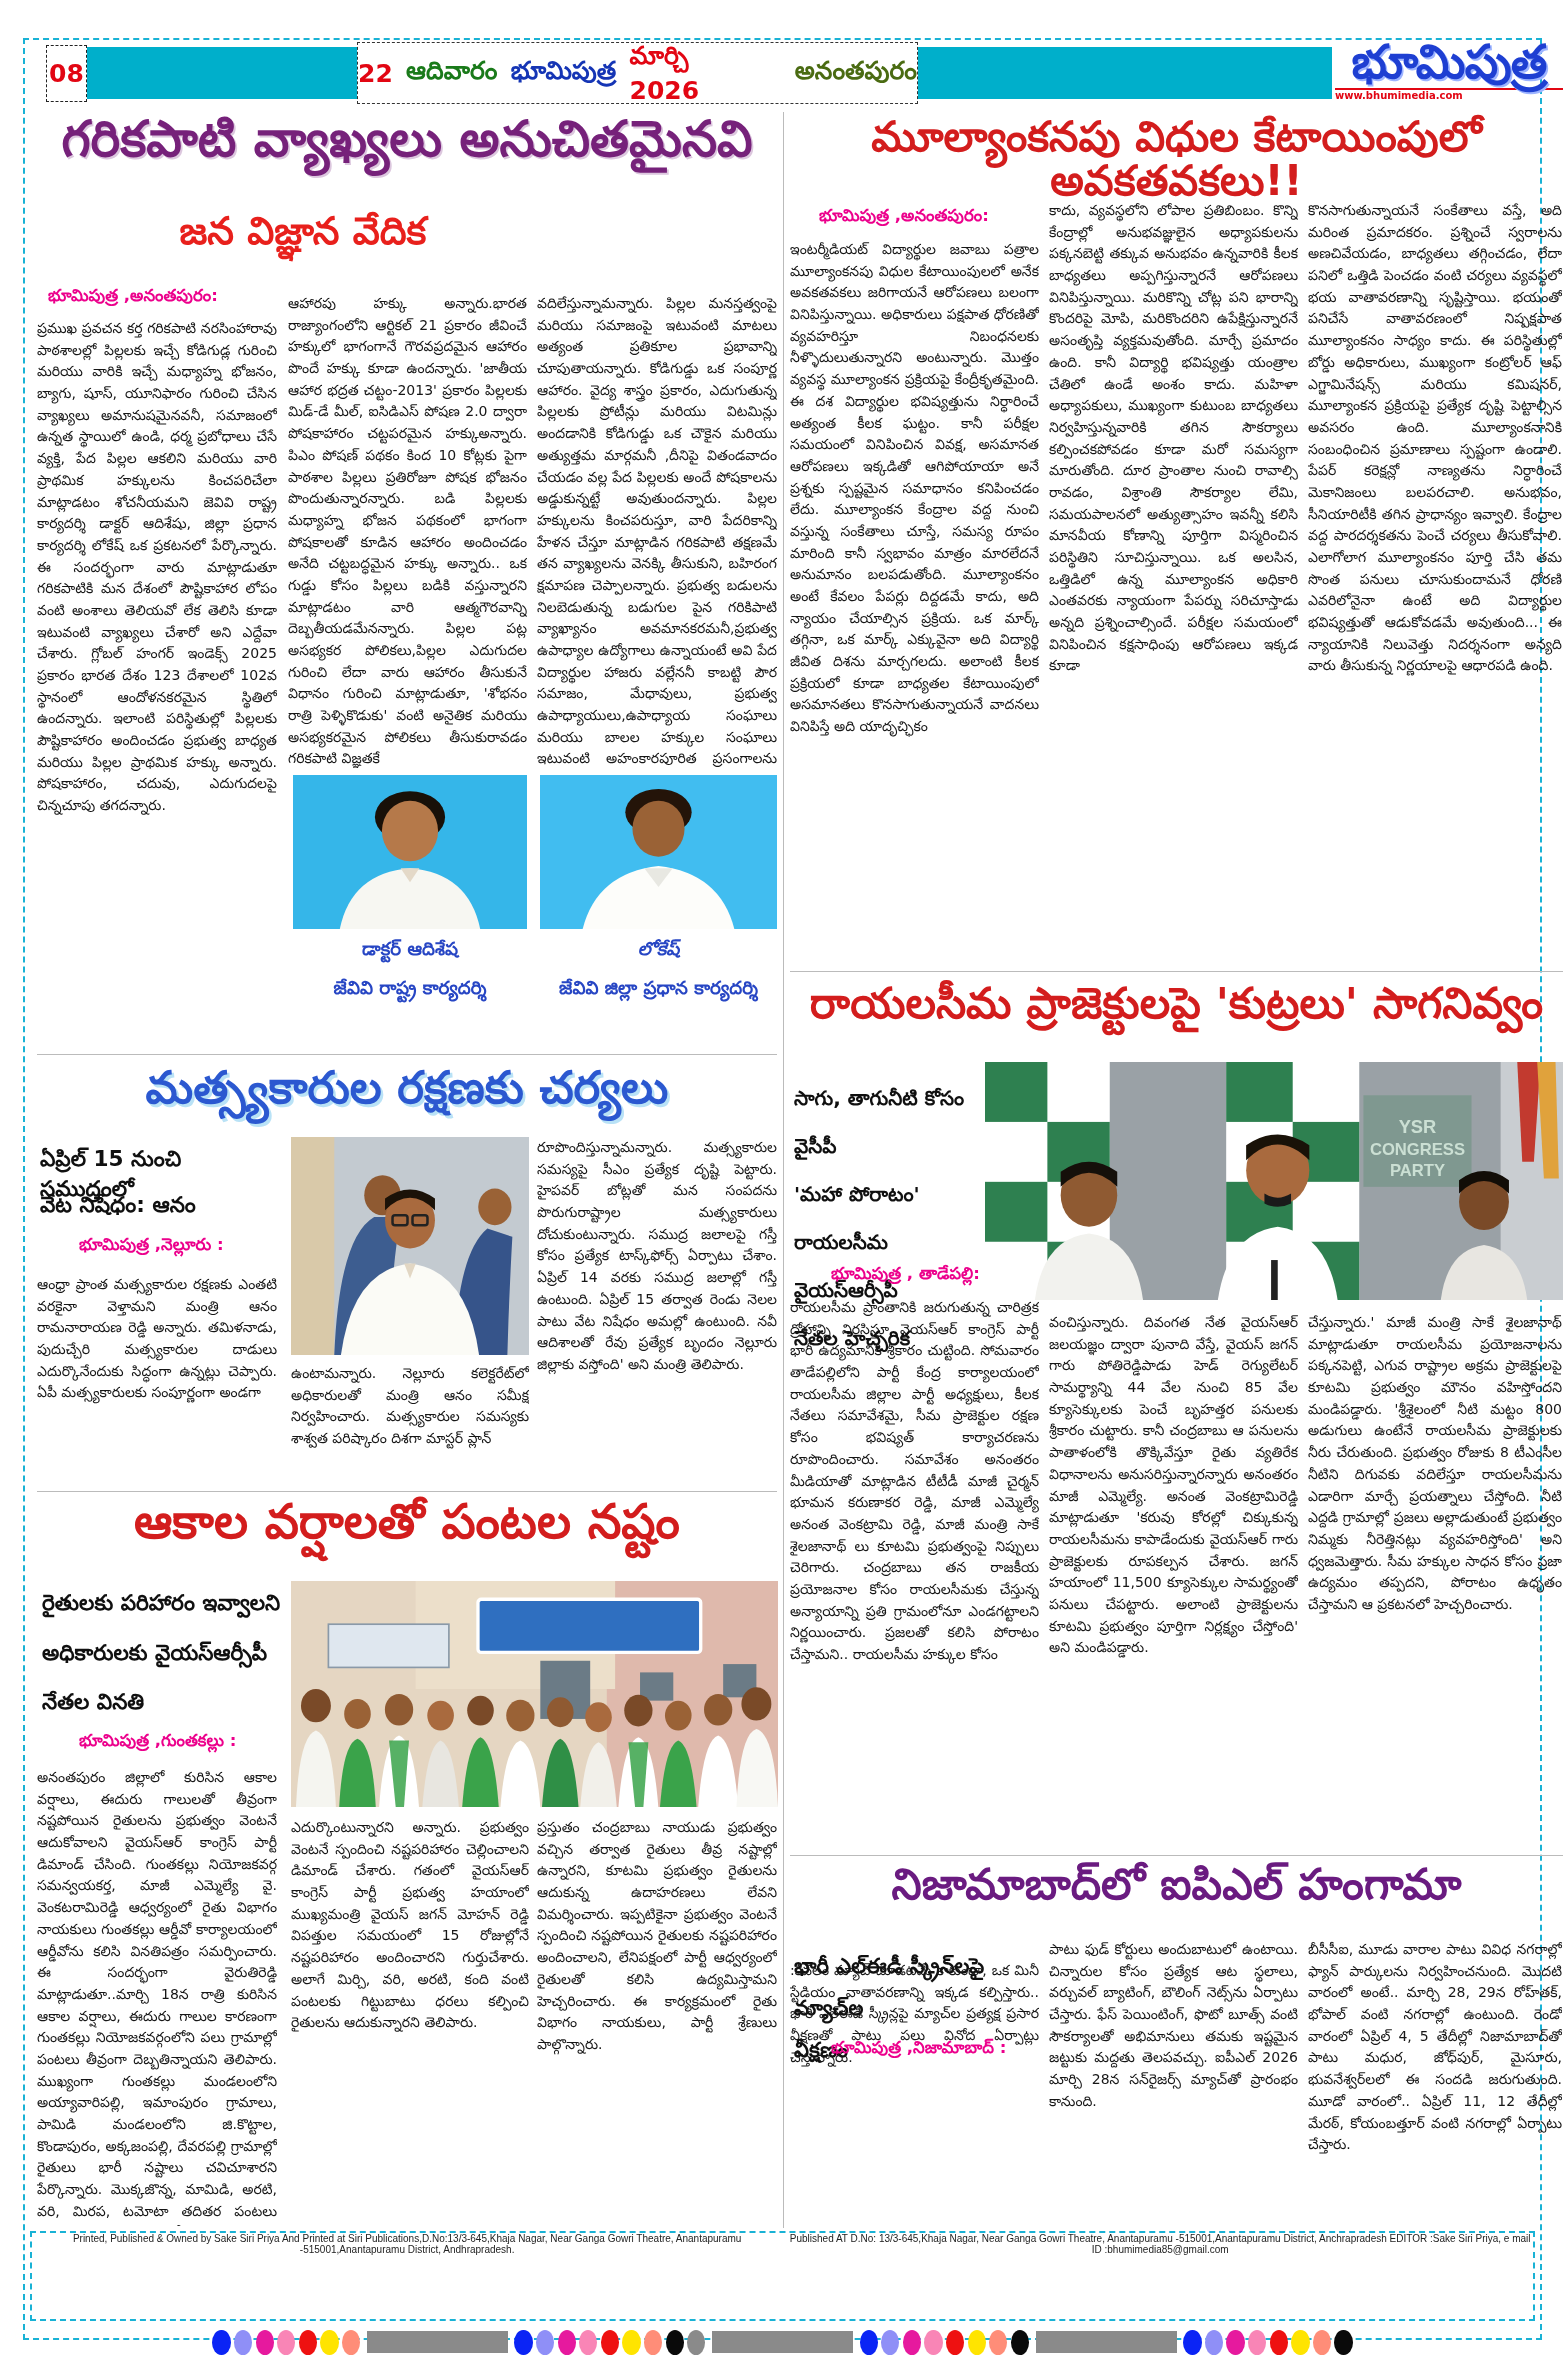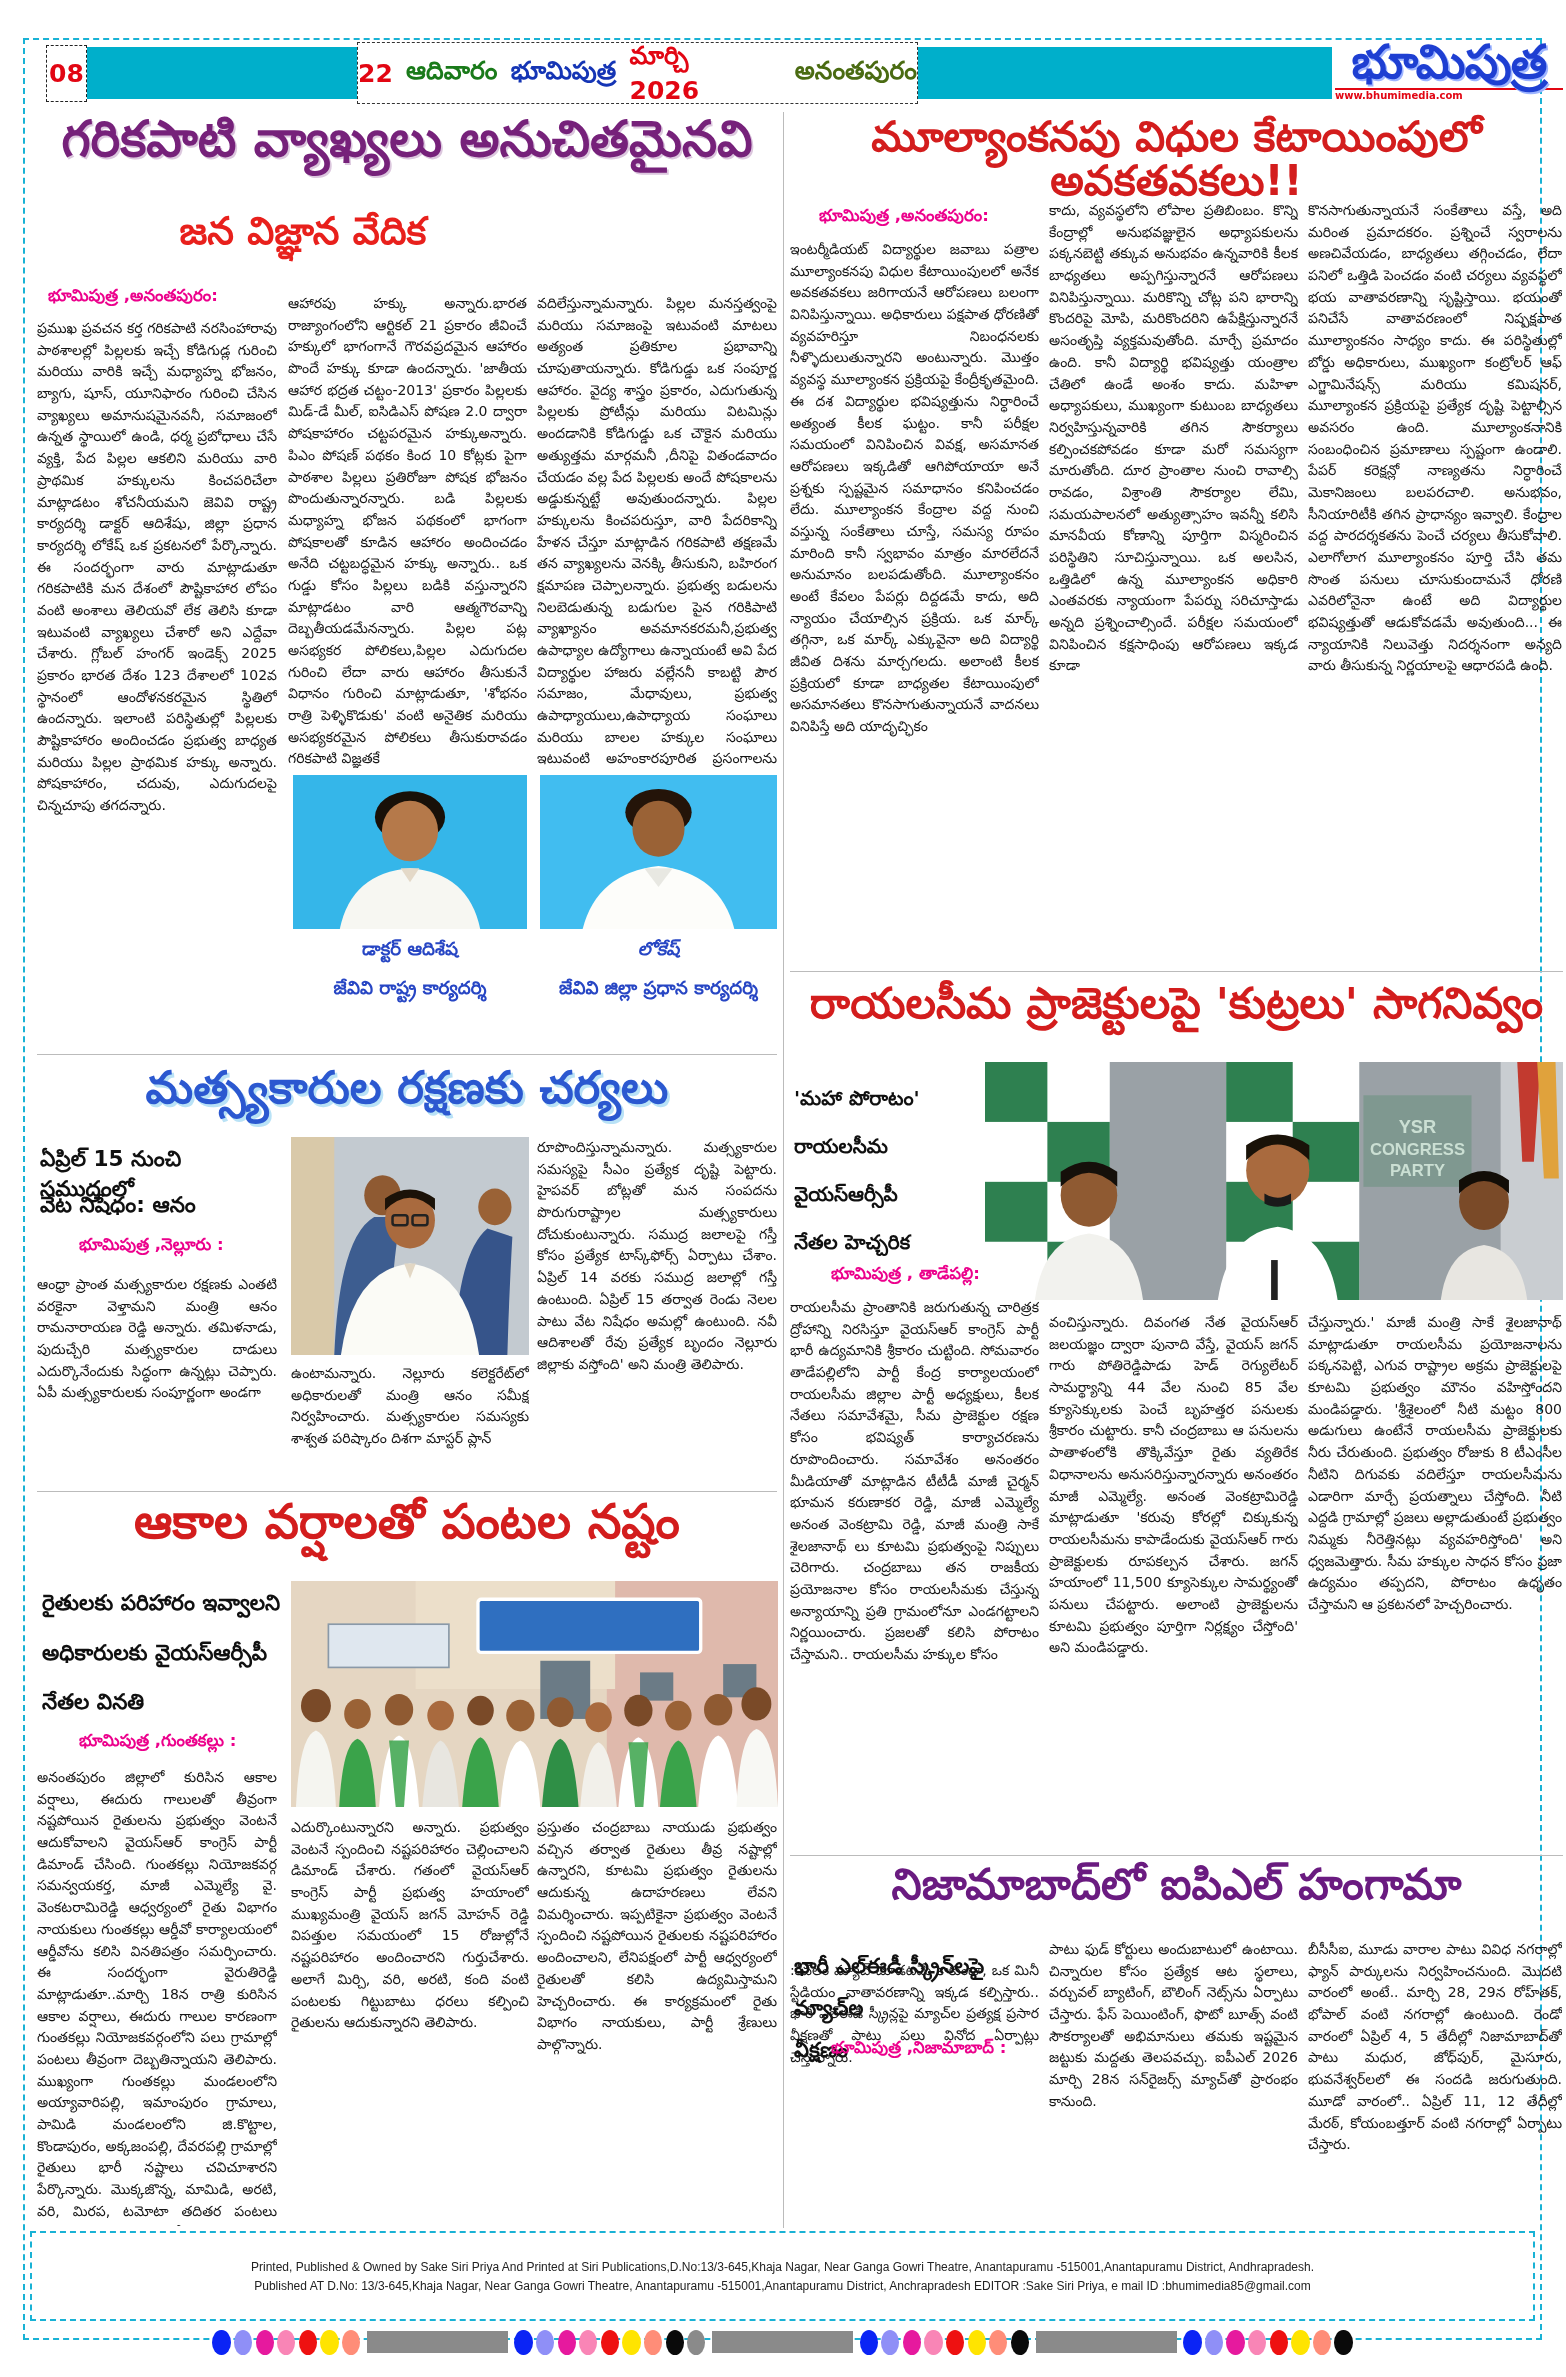--- a/index.html
+++ b/index.html
@@ -31,22 +31,22 @@
   
   .byline{color:#ec008c;font-weight:bold;font-size:16.6px;}
   .col{text-align:justify;font-size:14px;line-height:1.55;color:#161616;overflow:hidden;}
   .deck{font-weight:bold;color:#101010;}
   .cap{color:#2746c4;font-weight:bold;font-size:18.3px;text-align:center;}
   .sep-v{width:0.8px;background:#bbb;}
   .sep-h{height:0.8px;background:#bbb;}
   svg{display:block;}
   
   #footer-box{left:30px;top:2231px;width:1501px;height:86px;border:2.5px dashed #19b2d5;
-              display:flex;flex-direction:column;justify-content:center;gap:5px;text-align:center;
-              font-family:"Liberation Sans",sans-serif;font-size:12px;color:#222;}
+              display:flex;flex-direction:row;justify-content:center;gap:5px;text-align:center;
+              font-family:"Liberation Sans",sans-serif;font-size:10px;color:#222;}
   #dots-strip{left:30px;top:2328px;width:1505px;height:28px;display:flex;align-items:center;justify-content:center;gap:3.3px;}
   .dot{width:18.3px;height:25px;border-radius:50%;}
   .gbar{width:141px;height:21.6px;background:#8a8a8a;margin:0 3.3px;}
 </style>
 </head>
 <body>
 
 <div id="page">
   <div class="abs" id="outer-border"></div>
 
@@ -127,20 +127,21 @@
       <rect x="146" y="94" width="18" height="12" rx="3" fill="none" stroke="#222" stroke-width="3"></rect>
       <path d="M60,262 Q74,160 143,152 Q212,160 226,262 Z" fill="#fbfbf6"></path>
       <path d="M136,152 L143,170 L150,152 Z" fill="#e2d7c4"></path>
     </svg>
   </div>
   <div class="abs col" style="left:291px;top:1363px;width:238px;height:125px;">ఉంటామన్నారు. నెల్లూరు కలెక్టరేట్‌లో అధికారులతో మంత్రి ఆనం సమీక్ష నిర్వహించారు. మత్స్యకారుల సమస్యకు శాశ్వత పరిష్కారం దిశగా మాస్టర్ ప్లాన్</div>
   <div class="abs col" style="left:537px;top:1137px;width:240px;height:351px;">రూపొందిస్తున్నామన్నారు. మత్స్యకారుల సమస్యపై సీఎం ప్రత్యేక దృష్టి పెట్టారు. హైపవర్ బోట్లతో మన సంపదను పొరుగురాష్ట్రాల మత్స్యకారులు దోచుకుంటున్నారు. సముద్ర జలాలపై గస్తీ కోసం ప్రత్యేక టాస్క్‌ఫోర్స్ ఏర్పాటు చేశాం. ఏప్రిల్ 14 వరకు సముద్ర జలాల్లో గస్తీ ఉంటుంది. ఏప్రిల్ 15 తర్వాత రెండు నెలల పాటు వేట నిషేధం అమల్లో ఉంటుంది. నవీ ఆదిశాలతో రేవు ప్రత్యేక బృందం నెల్లూరు జిల్లాకు వస్తోంది' అని మంత్రి తెలిపారు.</div>
 
   <div class="abs headline" id="h-rayalaseema">రాయలసీమ ప్రాజెక్టులపై  'కుట్రలు' సాగనివ్వం</div>
   <div class="abs deck" style="left:794px;top:1074px;width:187px;font-size:20px;line-height:2.4;">
+    <div>సాగు, తాగునీటి కోసం వైసీపీ</div>
     <div>'మహా పోరాటం'</div>
     <div>రాయలసీమ వైయస్ఆర్సీపీ</div>
     <div>నేతల హెచ్చరిక</div>
   </div>
   <div class="abs byline" style="left:831px;top:1264px;width:191px;">భూమిపుత్ర , తాడేపల్లి:</div>
   <div class="abs" style="left:985px;top:1062px;width:578px;height:238px;">
     <svg width="578" height="238" viewBox="0 0 695 286" preserveAspectRatio="none">
       <rect width="695" height="286" fill="#9aa1a6"></rect>
       <g>
         <rect x="0" y="0" width="150" height="286" fill="#ffffff"></rect>

